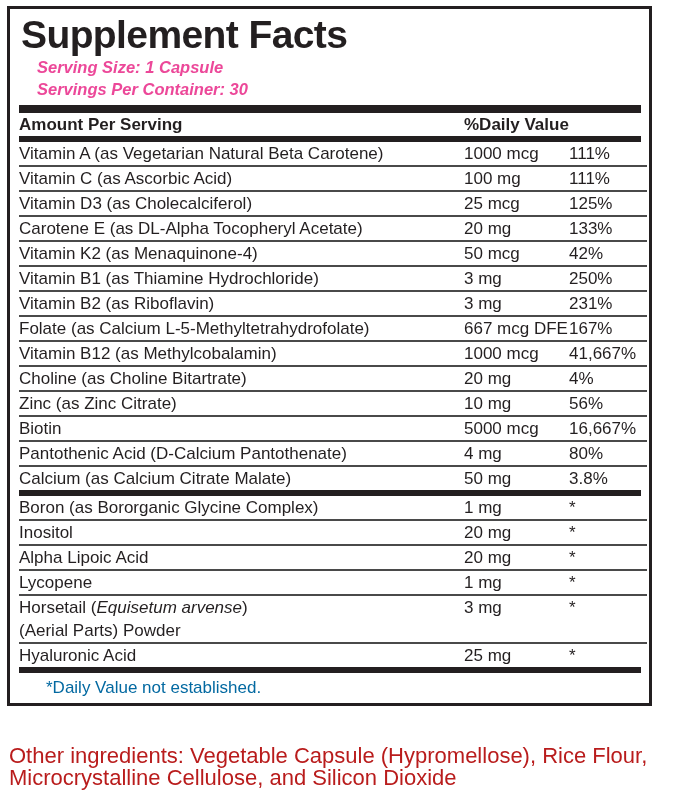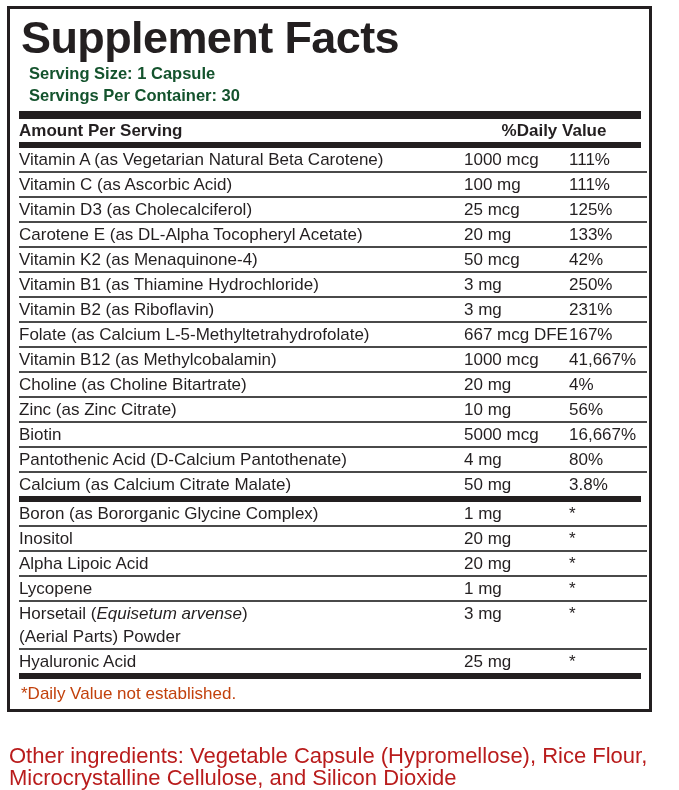--- a/index.html
+++ b/index.html
@@ -34,35 +34,36 @@
     background: #ffffff;
     padding: 0;
   }
 
   .panel-inner {
     padding: 0 8px 0 9px;
   }
 
   
   .title {
-    font-size: 45px;
+    font-size: 39px;
     font-weight: bold;
     line-height: 1.0;
     letter-spacing: -0.6px;
     margin: 6px 0 3px 2px;
     color: #231f20;
     font-family: "Liberation Sans", "DejaVu Sans", sans-serif;
   }
   .serving-line {
     font-size: 16.5px;
     font-weight: bold;
     line-height: 1.32;
-    margin-left: 10px;
-    color: #14532d;
+    margin-left: 18px;
+    color: #ec4899;
     white-space: nowrap;
+    font-style: italic;
   }
 
   
   .rule-thick {
     height: 8px;
     background: #231f20;
     margin: 4px 0 0 0;
   }
   .rule-med {
     height: 6px;
@@ -97,38 +98,39 @@
   td.name { padding-left: 2px; }
   td.amt  { padding-left: 2px; }
   td.dv   { padding-left: 2px; }
 
   .hdr-row td {
     font-size: 17.5px;
     font-weight: bold;
     line-height: 26px;
   }
   .hdr-dv {
-    text-align: center;
+    text-align: left;
     padding-right: 3px !important;
   }
 
   .sci { font-style: italic; }
 
   .star {
     font-size: 19px;
     line-height: 23px;
   }
 
   
   .footnote {
     font-size: 17px;
     line-height: 23px;
     padding: 3px 0 4px 2px;
-    color: #c2410c;
+    color: #0369a1;
     white-space: nowrap;
+    margin-left: 25px;
   }
 
   
   .other-ing {
     position: absolute;
     left: 9px;
     top: 745px;
     width: 640px;
     font-size: 22px;
     line-height: 22px;

